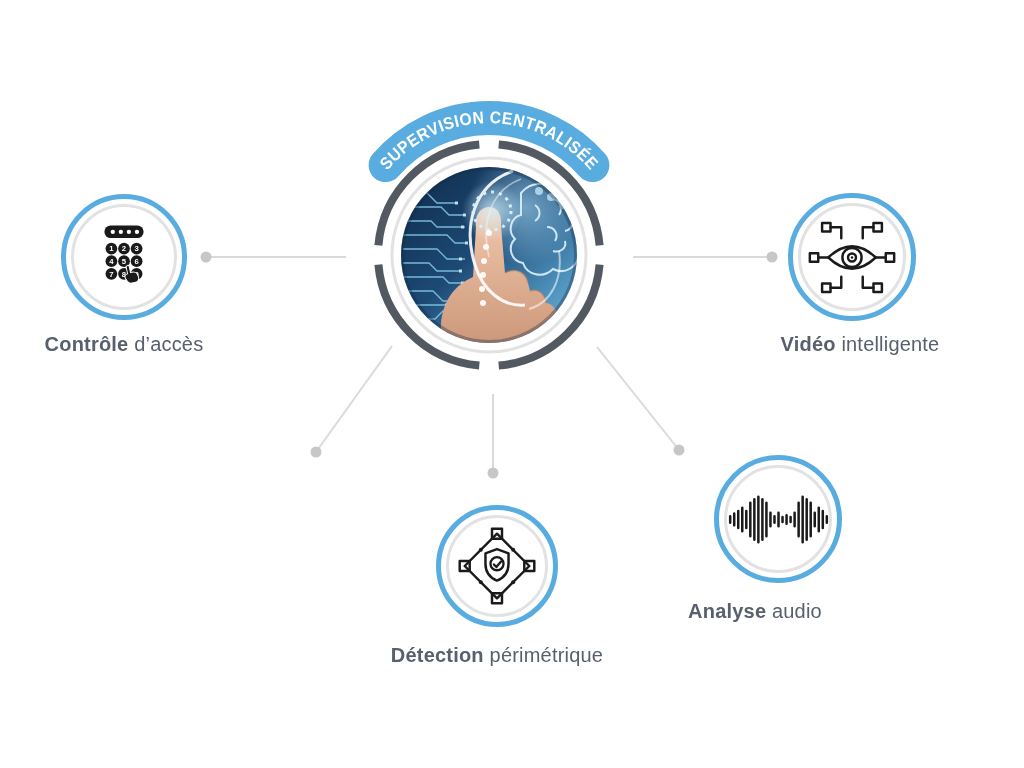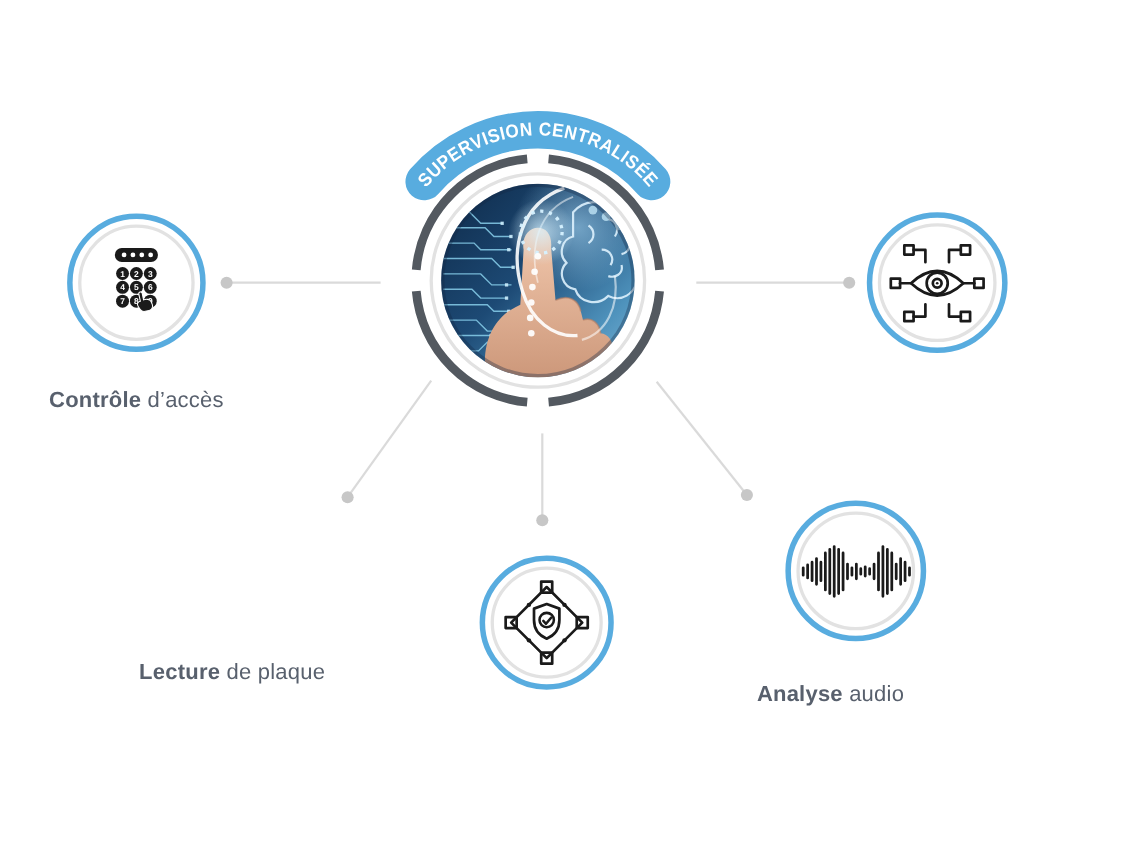--- a/index.html
+++ b/index.html
@@ -31,21 +31,21 @@
     display:flex;align-items:center;justify-content:center;
   }
   .node::before{
     content:"";position:absolute;inset:5px;border:3px solid var(--ring-light);
     border-radius:50%;
   }
   .node svg{position:relative;z-index:1}
 
   .label{
     position:absolute;transform:translateX(-50%);white-space:nowrap;
-    font-size:20px;color:var(--label-text);letter-spacing:.2px;margin-top:20px;
+    font-size:20px;color:var(--label-text);letter-spacing:.2px;
   }
   .label b{font-weight:700}
 
   
   .ik{stroke:var(--icon-black);fill:none;stroke-linejoin:round;stroke-linecap:round}
 </style>
 </head>
 <body>
 
 <div class="stage">
@@ -244,16 +244,17 @@
     </svg>
   </div>
 
   <div class="node" style="left:714px;top:455px;width:128px;height:128px">
     <svg width="104" height="59" viewBox="0 0 124 70">
       <path class="ik" stroke-width="3" d="M5,31 v8 M9.8,28 v14 M14.6,25 v20 M19.4,21 v28 M24.2,25 v20 M29,15 v40 M33.8,11 v48 M38.6,8 v54 M43.4,11 v48 M48.2,15 v40 M53,27 v16 M57.8,31 v8 M62.6,27 v16 M67.4,32 v6 M72.2,30 v10 M77,32 v6 M81.8,27 v16 M86.6,15 v40 M91.4,8 v54 M96.2,11 v48 M101,15 v40 M105.8,27 v16 M110.6,21 v28 M115.4,25 v20 M120.2,31 v8"></path>
     </svg>
   </div>
 
   <div class="label" style="left:124px;top:333px"><b>Contrôle</b><span> d’accès</span></div>
-  <div class="label" style="left:211px;top:580px"><b>Lecture</b><span> de plaque</span></div>
+  <div class="label" style="left:860px;top:333px"><b>Vidéo</b><span> intelligente</span></div>
+  <div class="label" style="left:497px;top:644px"><b>Détection</b><span> périmétrique</span></div>
   <div class="label" style="left:755px;top:600px"><b>Analyse</b><span> audio</span></div>
 
 </div>
 
 </body></html>

